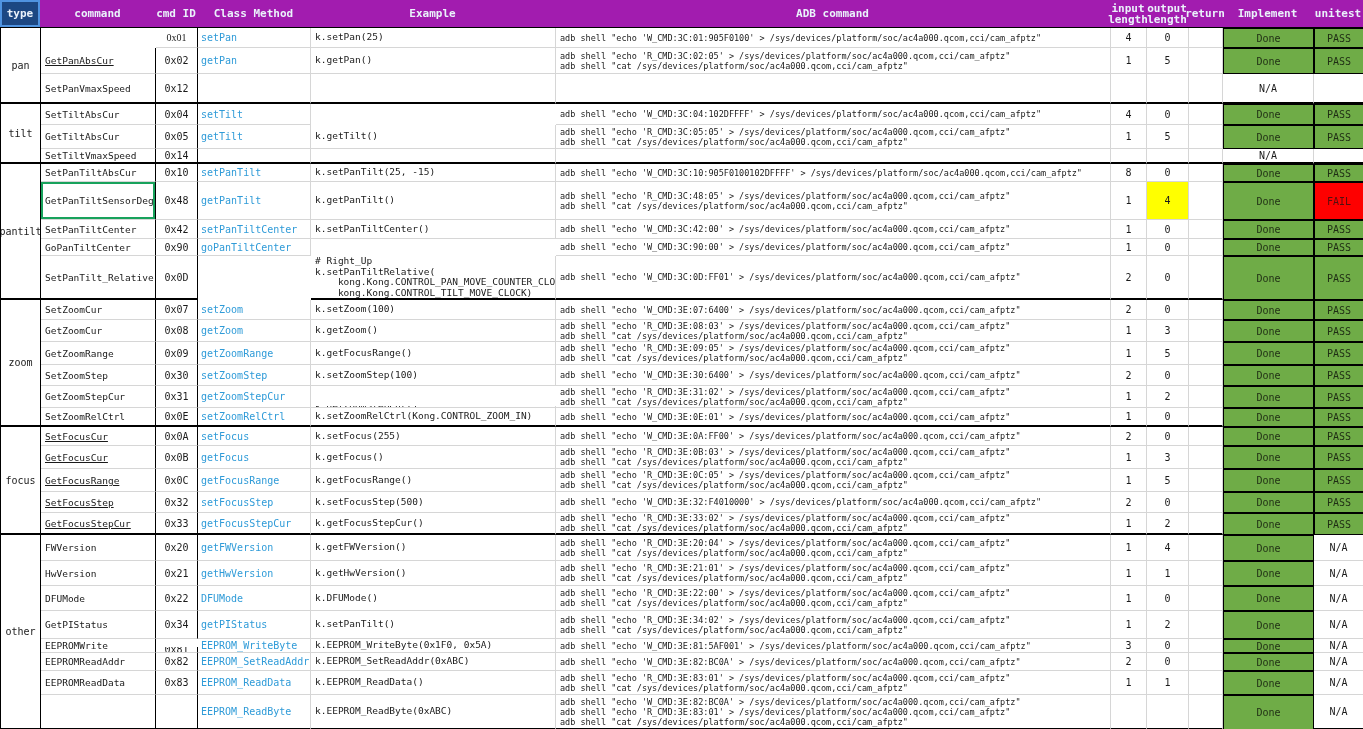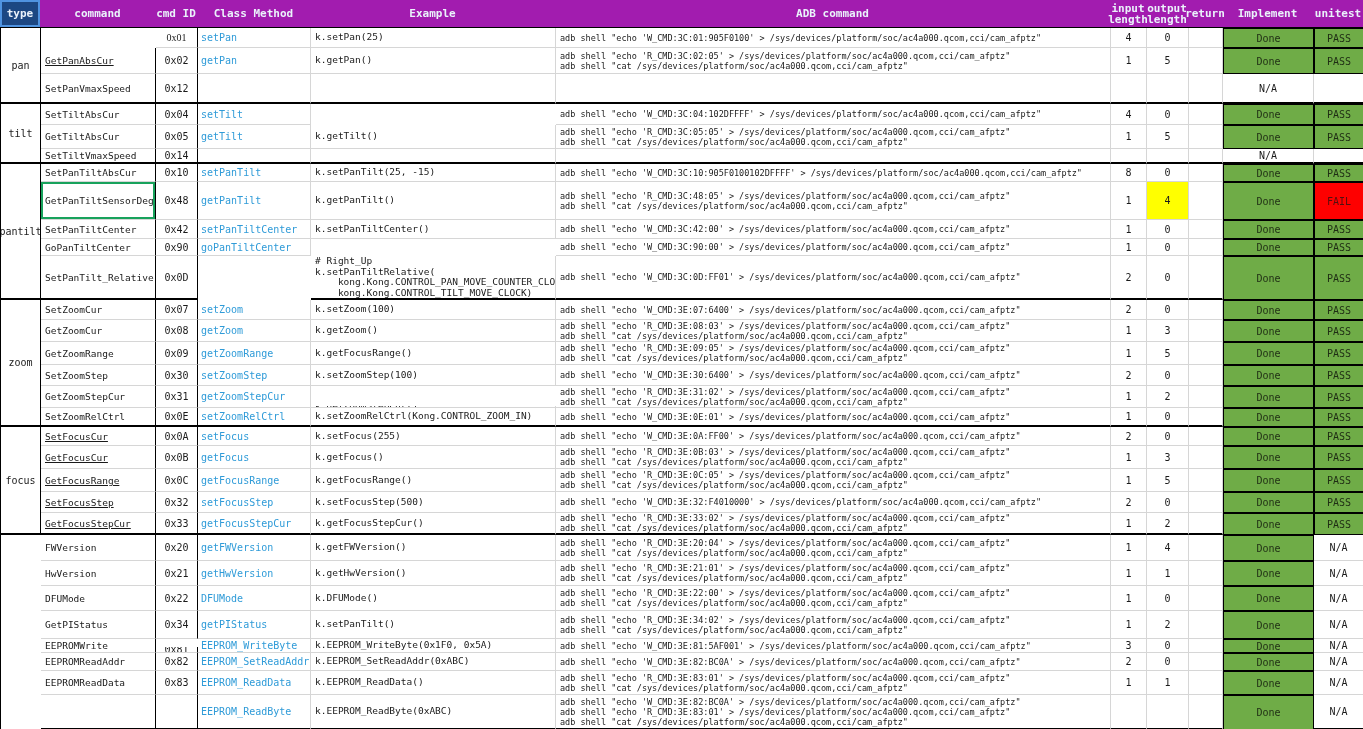--- a/index.html
+++ b/index.html
@@ -291,20 +291,21 @@
       <div class="cell idcol brdark ge" style="grid-area: 22 / 3;">0x33</div>
       <div class="cell methodcol ge" style="grid-area: 22 / 4;">getFocusStepCur</div>
       <div class="cell excol ge" style="grid-area: 22 / 5;">k.getFocusStepCur()</div>
       <div class="cell adbcol ge" style="grid-area: 22 / 6;">adb shell "echo 'R_CMD:3E:33:02' &gt; /sys/devices/platform/soc/ac4a000.qcom,cci/cam_afptz"
 adb shell "cat /sys/devices/platform/soc/ac4a000.qcom,cci/cam_afptz"</div>
       <div class="cell numcol ge" style="grid-area: 22 / 7;">1</div>
       <div class="cell numcol ge" style="grid-area: 22 / 8;">2</div>
       <div class="cell numcol ge" style="grid-area: 22 / 9;"></div>
       <div class="cell stcol st-green ge" style="grid-area: 22 / 10;">Done</div>
       <div class="cell stcol st-green ge" style="grid-area: 22 / 11;">PASS</div>
+      <div class="cell type-cell ge" style="grid-area: 23 / 1 / span 8;">other</div>
       <div class="cell cmdcol brdark" style="grid-area: 23 / 2;">FWVersion</div>
       <div class="cell idcol brdark" style="grid-area: 23 / 3;">0x20</div>
       <div class="cell methodcol" style="grid-area: 23 / 4;">getFWVersion</div>
       <div class="cell excol" style="grid-area: 23 / 5;">k.getFWVersion()</div>
       <div class="cell adbcol" style="grid-area: 23 / 6;">adb shell "echo 'R_CMD:3E:20:04' &gt; /sys/devices/platform/soc/ac4a000.qcom,cci/cam_afptz"
 adb shell "cat /sys/devices/platform/soc/ac4a000.qcom,cci/cam_afptz"</div>
       <div class="cell numcol" style="grid-area: 23 / 7;">1</div>
       <div class="cell numcol" style="grid-area: 23 / 8;">4</div>
       <div class="cell numcol" style="grid-area: 23 / 9;"></div>
       <div class="cell stcol st-green" style="grid-area: 23 / 10;">Done</div>

